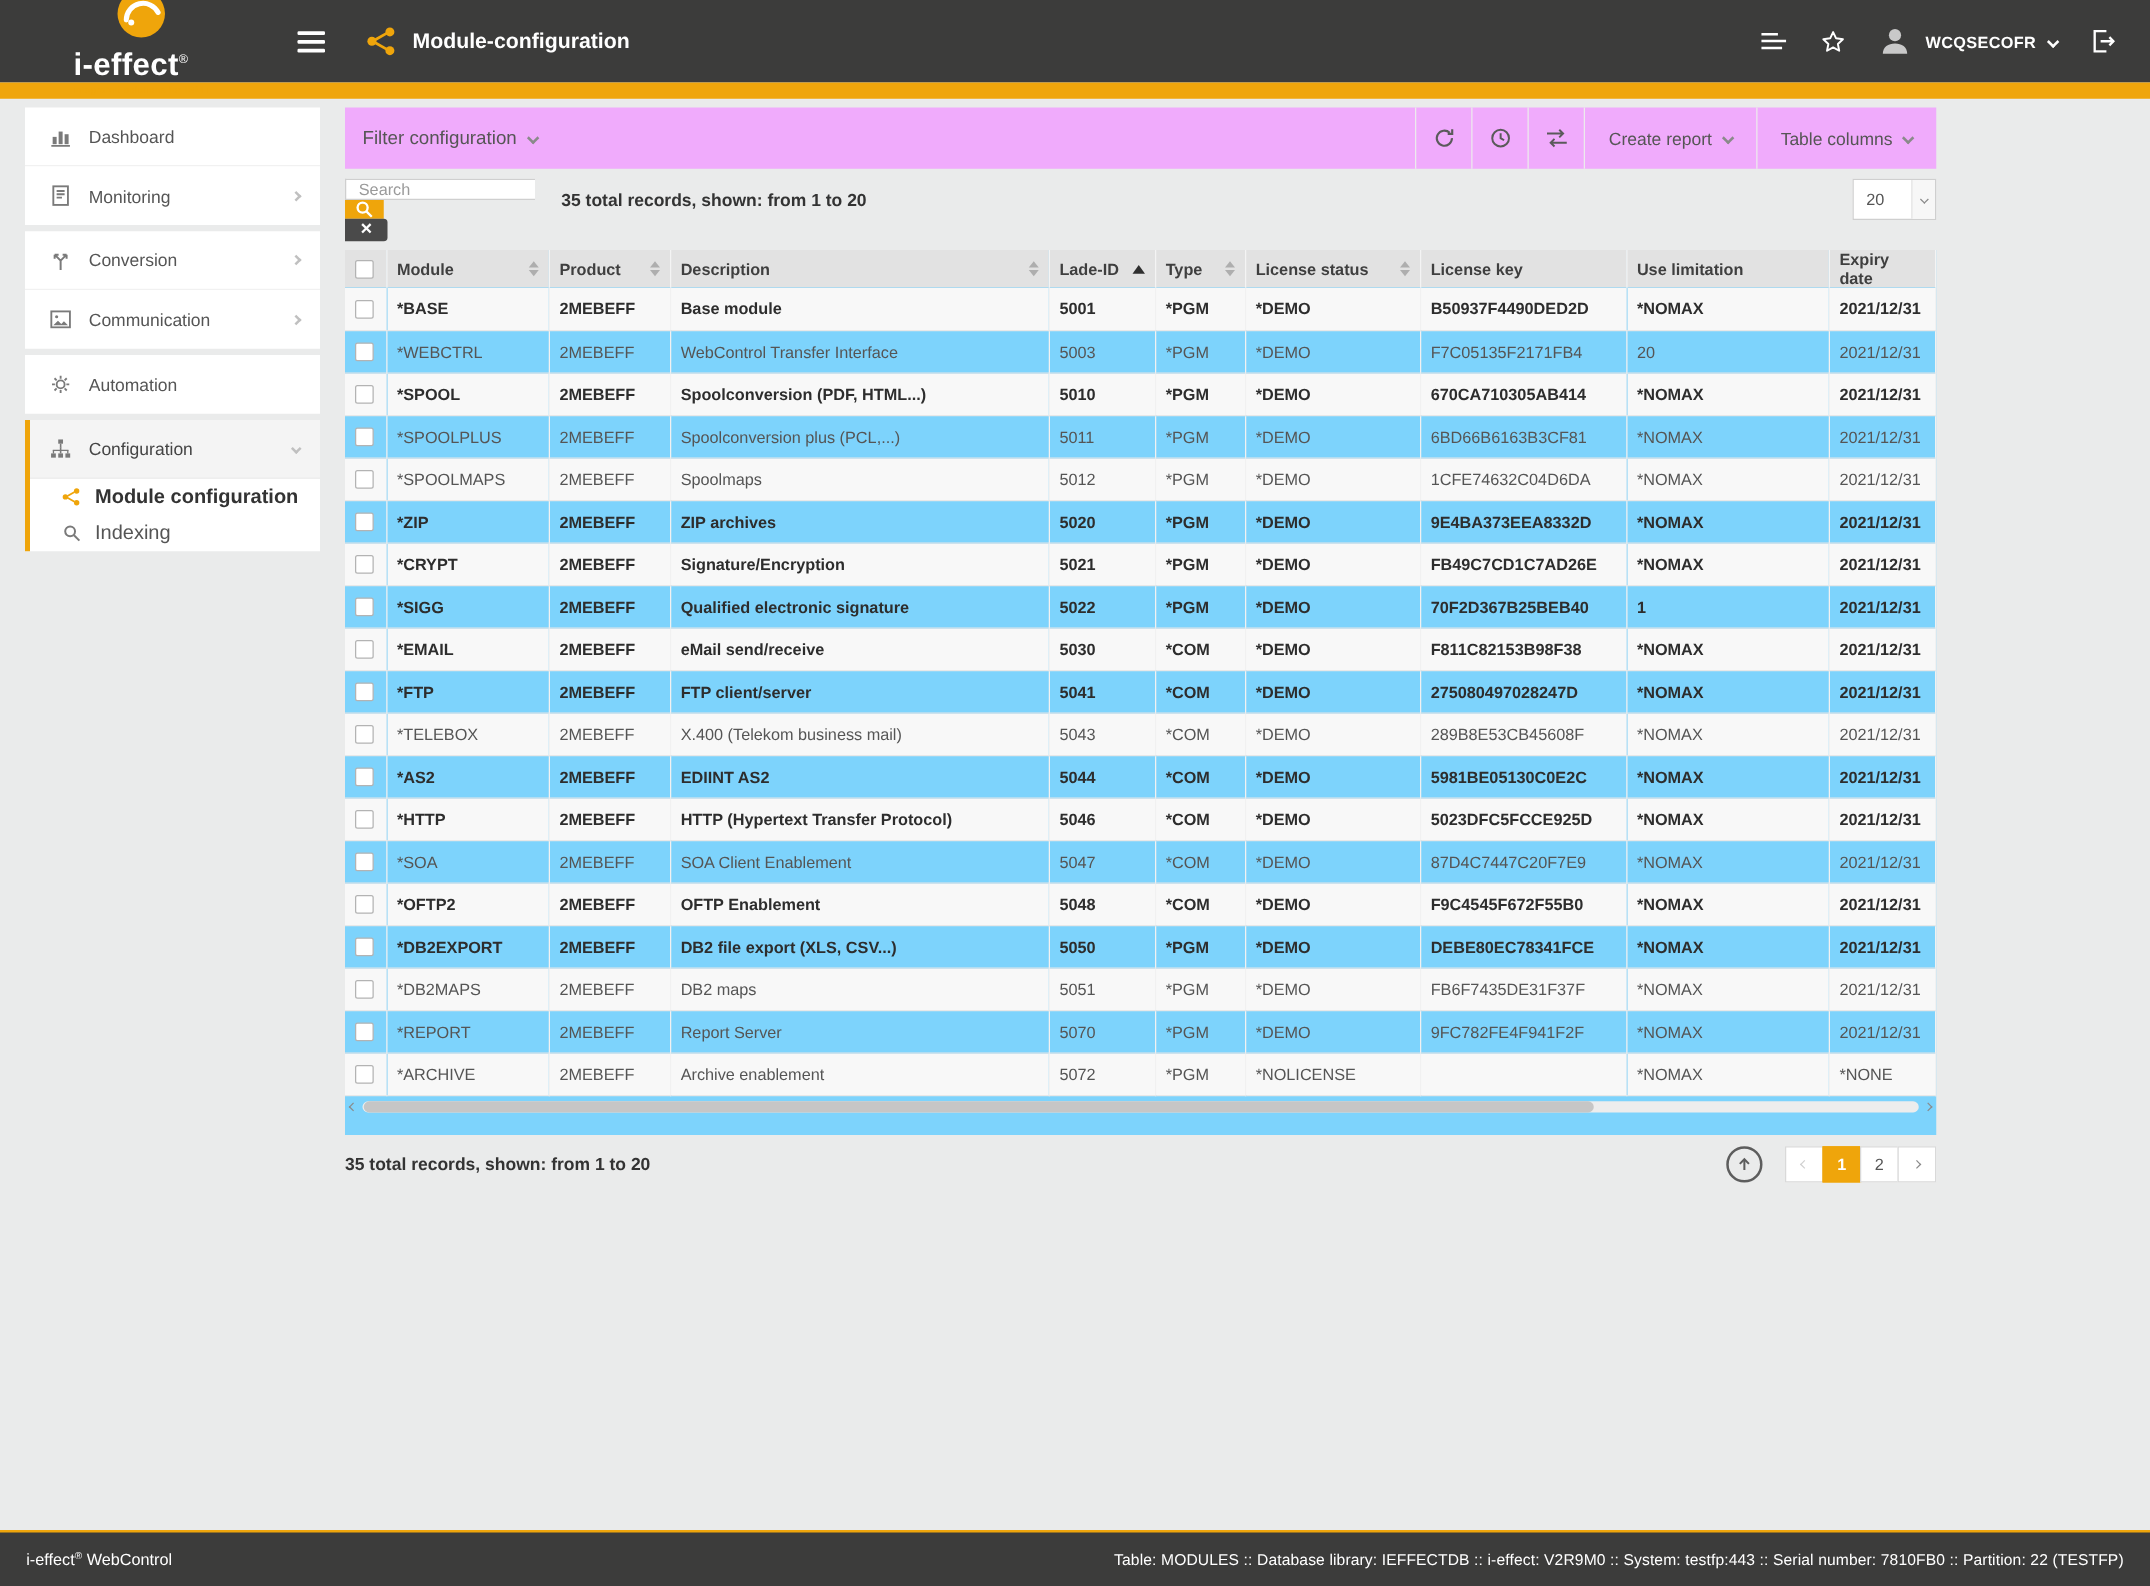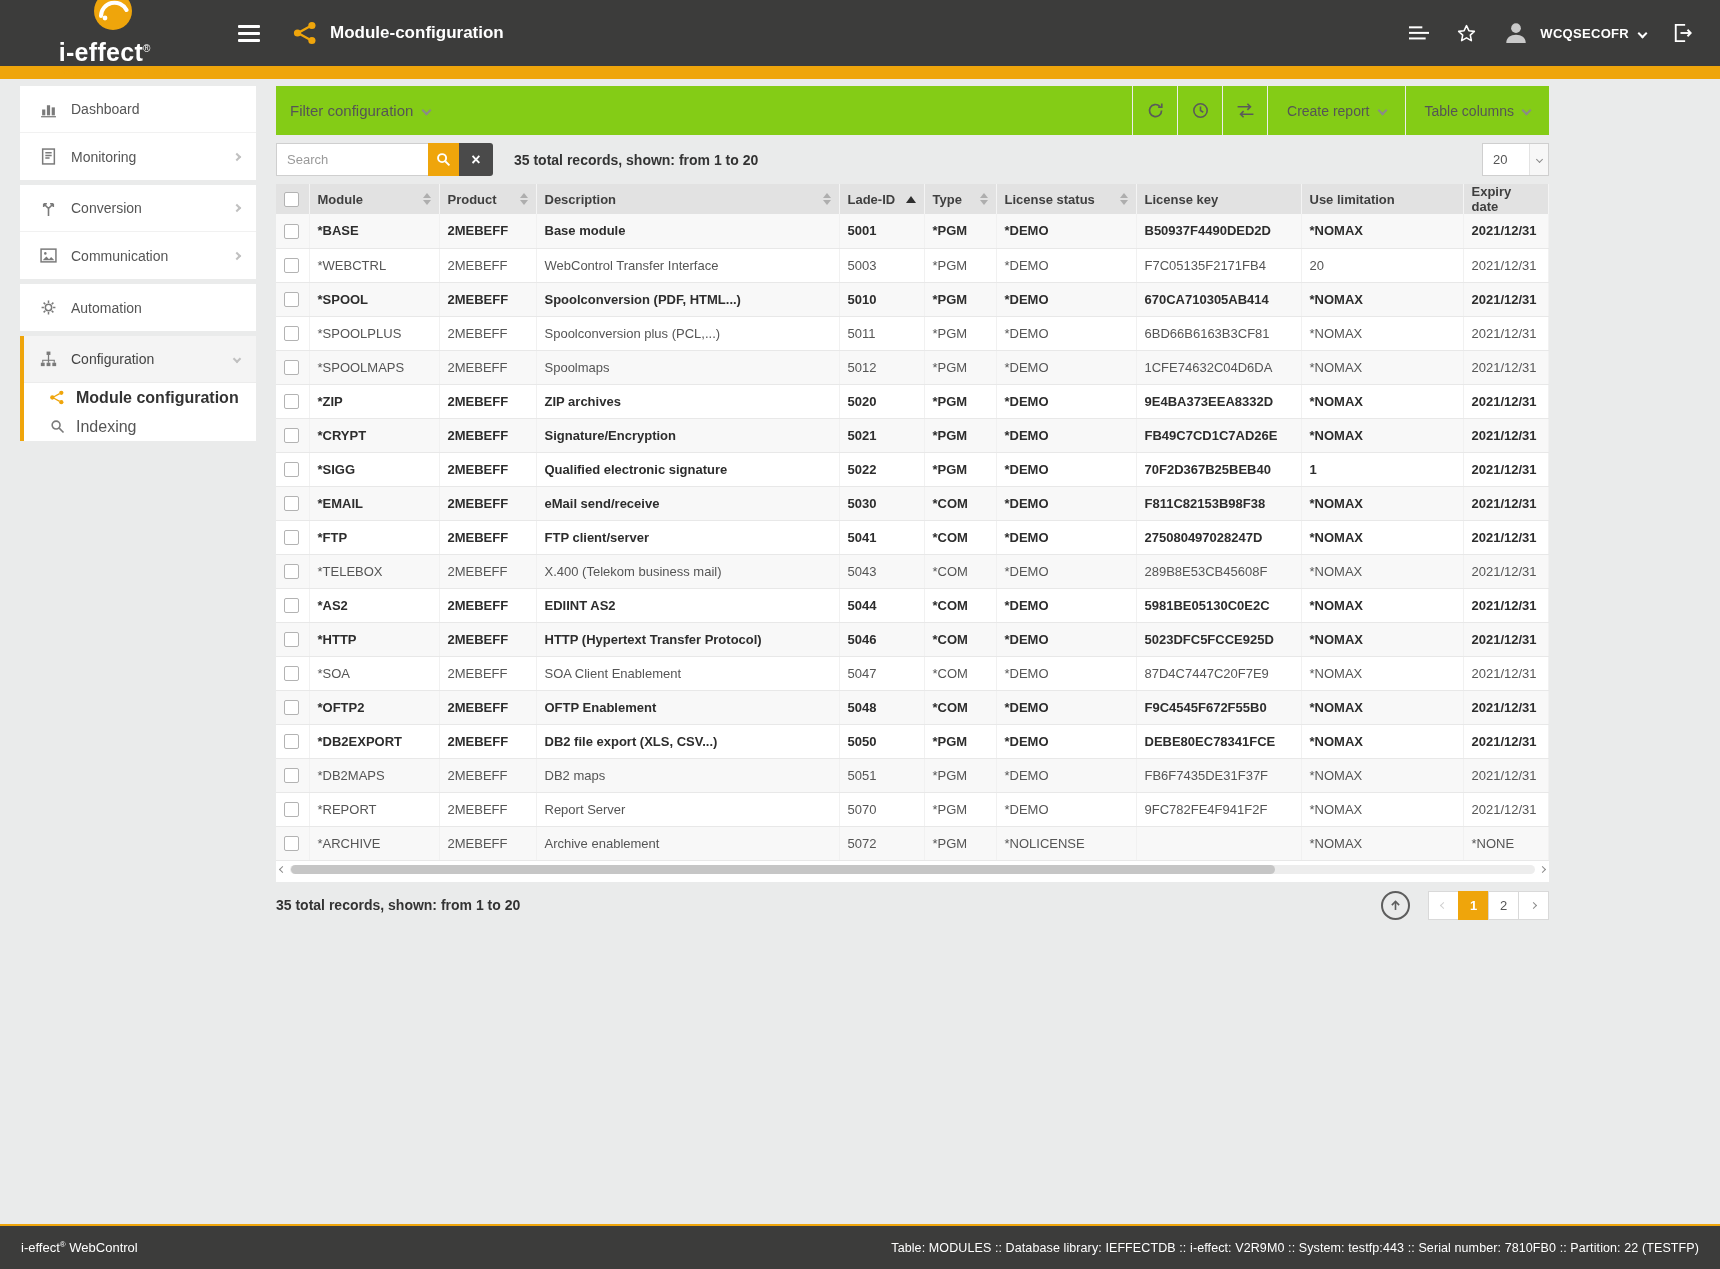--- a/index.html
+++ b/index.html
@@ -55,40 +55,40 @@
   .sub-item .s-icon { width:18px; margin-right:10px; }
   .sub-item .s-label { font-size:16px; }
   .sub-item.current .s-label { font-weight:700; color:#333; }
   .sub-item.current .s-icon { color:#efa50b; }
   .help-group { padding-bottom:0; }
   .side-filler { height:580px; background:#fff; }
 
   
   .content { width:1273px; margin-left:20px; flex:none; }
 
-  .filter-panel { background:#84cc16; height:49px; display:flex; align-items:center; }
+  .filter-panel { background:#f0abfc; height:49px; display:flex; align-items:center; }
   .filter-toggle { display:flex; align-items:center; gap:10px; padding:0 14px; font-size:15px; color:#555; height:100%; }
   .fp-actions { margin-left:auto; display:flex; align-items:stretch; height:100%; }
   .icon-btn { width:45px; display:flex; align-items:center; justify-content:center; border-left:1px solid #ececec; color:#5a5a5a; }
   .text-btn { display:flex; align-items:center; gap:9px; padding:0 19px; border-left:1px solid #ececec; font-size:14px; color:#555; }
 
   .search-row { margin-top:8px; display:flex; align-items:center; }
-  .search-box { display:flex; align-items:stretch; height:33px; }
+  .search-box { display:flex; align-items:stretch; height:33px;flex-direction:column; }
   .search-box input { width:152px; border:1px solid #cfcfcf; padding:0 10px; font-size:13px; color:#555; background:#fff; outline:none; border-right:none; }
   .search-box input::placeholder { color:#9a9a9a; }
   .search-btn { width:31px; background:#efa50b; display:flex; align-items:center; justify-content:center; }
   .clear-btn { width:34px; background:#4a4a4a; color:#fff; font-size:16px; font-weight:700; border-radius:0 3px 3px 0; display:flex; align-items:center; justify-content:center; }
   .records-summary { font-size:14px; font-weight:700; color:#333; }
   .search-row .records-summary { margin-left:21px; }
   .page-size { margin-left:auto; width:67px; height:33px; background:#fff; border:1px solid #cfcfcf; display:flex; align-items:center; cursor:pointer; }
   .page-size .ps-val { flex:1; padding-left:10px; font-size:13px; color:#555; }
   .page-size .ps-arrow { width:19px; height:100%; display:flex; align-items:center; justify-content:center; border-left:1px solid #e3e3e3; background:#f7f7f7; }
 
   
-  .table-panel { background:#ffffff; margin-top:8px; padding-bottom:2px; }
+  .table-panel { background:#7dd3fc; margin-top:24px; padding-bottom:12px; }
   table { width:100%; border-collapse:collapse; table-layout:fixed; }
   thead th { background:#e2e2e2; height:29px; font-size:13px; color:#3f3f3f; font-weight:700; text-align:left; padding:0 8px; border-right:1px solid #f4f4f4; cursor:pointer; }
   thead th.cb { cursor:default; }
   .th-wrap { display:flex; align-items:center; justify-content:space-between; }
   .sort { display:inline-flex; flex-direction:column; gap:2px; margin-left:6px; }
   .sort i { display:block; width:0; height:0; border-left:4px solid transparent; border-right:4px solid transparent; }
   .sort .up   { border-bottom:5px solid #aeaeae; }
   .sort .down { border-top:5px solid #aeaeae; }
   .sort.asc .up { border-left-width:5px; border-right-width:5px; border-bottom:7px solid #2f2f2f; }
   tbody td { height:34px; padding:0 8px; font-size:13px; color:#555; border-bottom:1px solid #e8e8e8; border-right:1px solid #f1f1f1; white-space:nowrap; overflow:hidden; text-overflow:ellipsis; }

